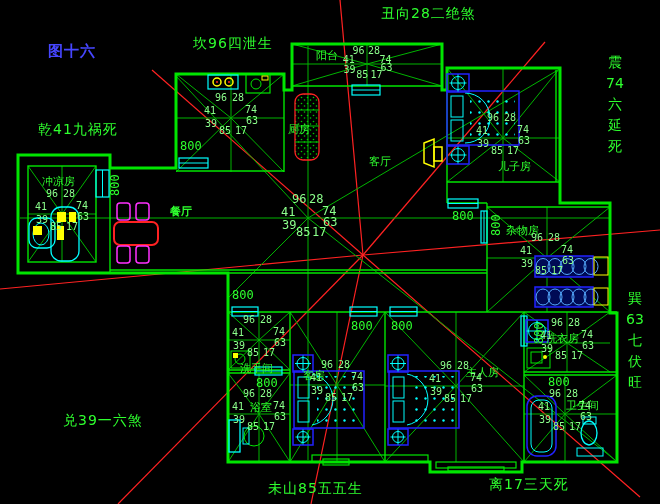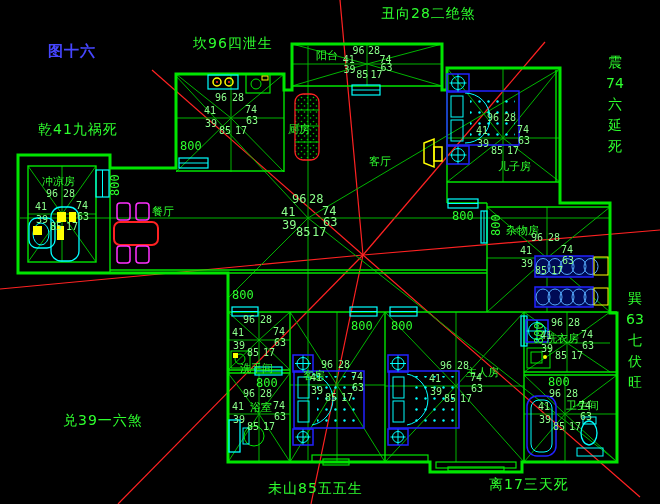--- a/index.html
+++ b/index.html
@@ -408,21 +408,21 @@
       <div class="num" style="left: 507px; top: 146px;">17</div>
       <div class="room-lbl" style="left: 369px; top: 156px;">客厅</div>
       <div class="num big" style="left: 292px; top: 193px;">96</div>
       <div class="num big" style="left: 309px; top: 193px;">28</div>
       <div class="num big" style="left: 281px; top: 206px;">41</div>
       <div class="num big" style="left: 322px; top: 205px;">74</div>
       <div class="num big" style="left: 282px; top: 219px;">39</div>
       <div class="num big" style="left: 323px; top: 216px;">63</div>
       <div class="num big" style="left: 296px; top: 226px;">85</div>
       <div class="num big" style="left: 312px; top: 226px;">17</div>
-      <div class="room-lbl" style="left: 152px; top: 206px;">餐厅</div>
+      <div class="room-lbl" style="left: 170px; top: 206px; font-weight: bold;">餐厅</div>
       <div class="room-lbl" style="left: 42px; top: 176px;">冲凉房</div>
       <div class="num" style="left: 46px; top: 189px;">96</div>
       <div class="num" style="left: 63px; top: 189px;">28</div>
       <div class="num" style="left: 35px; top: 202px;">41</div>
       <div class="num" style="left: 76px; top: 201px;">74</div>
       <div class="num" style="left: 36px; top: 215px;">39</div>
       <div class="num" style="left: 77px; top: 212px;">63</div>
       <div class="num" style="left: 50px; top: 222px;">85</div>
       <div class="num" style="left: 66px; top: 222px;">17</div>
       <div class="room-lbl" style="left: 506px; top: 225px;">杂物房</div>

